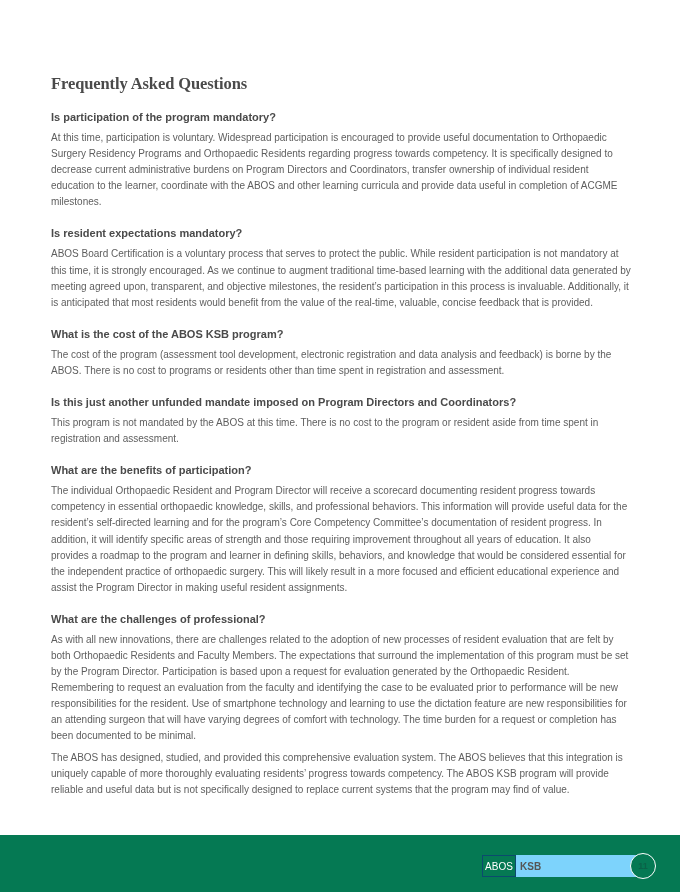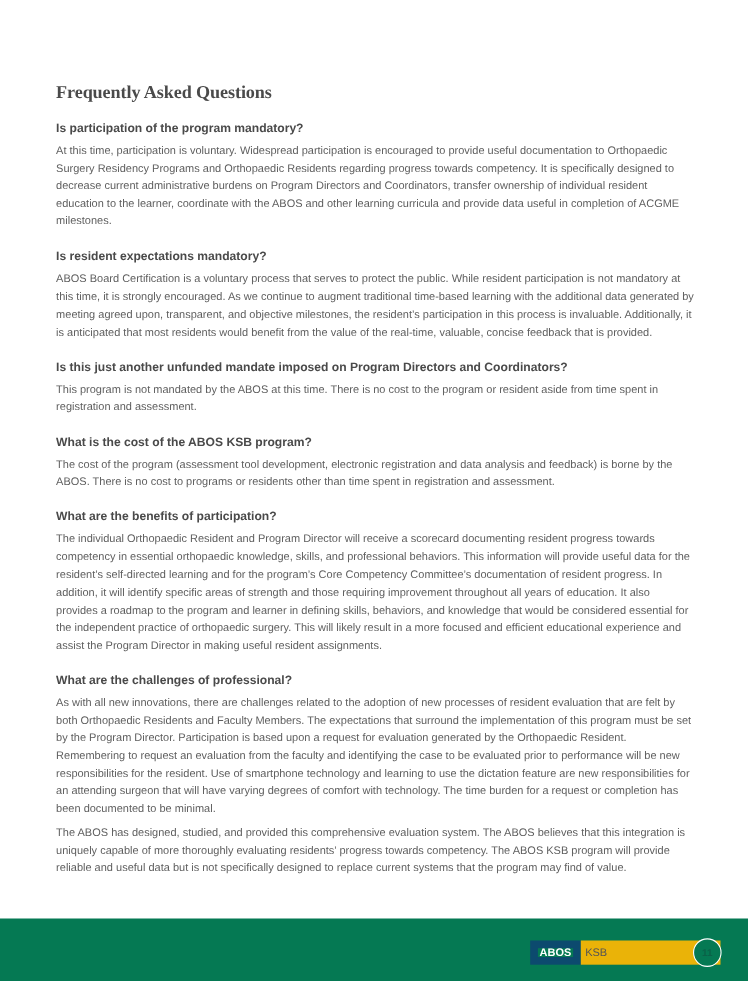--- a/index.html
+++ b/index.html
@@ -28,27 +28,27 @@
   }
   .footer {
     position: absolute; left: 0; top: 835px; width: 680px; height: 57px;
     background: #057953;
   }
   .brand {
     position: absolute; left: 482px; top: 855px; height: 22px;
     display: flex; align-items: stretch;
   }
   .brand-abos {
-    border: 7px solid #0c4a6e; color: #ffffff; font-weight: bold;
+    border: 1px solid #0c4a6e; color: #ffffff; font-weight: normal;
     font-size: 10px; padding: 0 16px; display: flex; align-items: center;
     box-sizing: border-box; width: 31px; justify-content: center;
   }
   .brand-ksb {
-    background: #eab308; color: #555; font-size: 10px; width: 127px;
-    display: flex; align-items: center; padding-left: 4px; box-sizing: border-box;
+    background: #7dd3fc; color: #555; font-size: 10px; width: 127px;
+    display: flex; align-items: center; padding-left: 4px; box-sizing: border-box; font-weight: bold;
   }
   .page-circle {
     position: absolute; left: 630px; top: 853px; width: 24px; height: 24px;
     border: 1.5px solid #ffffff; border-radius: 50%; background: #057953;
     color: #0a6248; font-size: 9px; font-weight: bold;
     display: flex; align-items: center; justify-content: center;
   }
 </style>
 </head>
 <body>
@@ -58,26 +58,26 @@
 
   <div class="faq-item">
     <p class="faq-q">Is participation of the program mandatory?</p>
     <p class="faq-a">At this time, participation is voluntary. Widespread participation is encouraged to provide useful documentation to Orthopaedic Surgery Residency Programs and Orthopaedic Residents regarding progress towards competency. It is specifically designed to decrease current administrative burdens on Program Directors and Coordinators, transfer ownership of individual resident education to the learner, coordinate with the ABOS and other learning curricula and provide data useful in completion of ACGME milestones.</p>
   </div>
   <div class="faq-item">
     <p class="faq-q">Is resident expectations mandatory?</p>
     <p class="faq-a">ABOS Board Certification is a voluntary process that serves to protect the public. While resident participation is not mandatory at this time, it is strongly encouraged. As we continue to augment traditional time-based learning with the additional data generated by meeting agreed upon, transparent, and objective milestones, the resident’s participation in this process is invaluable. Additionally, it is anticipated that most residents would benefit from the value of the real-time, valuable, concise feedback that is provided.</p>
   </div>
   <div class="faq-item">
+    <p class="faq-q">What is the cost of the ABOS KSB program?</p>
+    <p class="faq-a">The cost of the program (assessment tool development, electronic registration and data analysis and feedback) is borne by the ABOS. There is no cost to programs or residents other than time spent in registration and assessment.</p>
+  </div>
+  <div class="faq-item">
     <p class="faq-q">Is this just another unfunded mandate imposed on Program Directors and Coordinators?</p>
     <p class="faq-a">This program is not mandated by the ABOS at this time. There is no cost to the program or resident aside from time spent in registration and assessment.</p>
-  </div>
-  <div class="faq-item">
-    <p class="faq-q">What is the cost of the ABOS KSB program?</p>
-    <p class="faq-a">The cost of the program (assessment tool development, electronic registration and data analysis and feedback) is borne by the ABOS. There is no cost to programs or residents other than time spent in registration and assessment.</p>
   </div>
   <div class="faq-item">
     <p class="faq-q">What are the benefits of participation?</p>
     <p class="faq-a">The individual Orthopaedic Resident and Program Director will receive a scorecard documenting resident progress towards competency in essential orthopaedic knowledge, skills, and professional behaviors. This information will provide useful data for the resident’s self-directed learning and for the program’s Core Competency Committee’s documentation of resident progress. In addition, it will identify specific areas of strength and those requiring improvement throughout all years of education. It also provides a roadmap to the program and learner in defining skills, behaviors, and knowledge that would be considered essential for the independent practice of orthopaedic surgery. This will likely result in a more focused and efficient educational experience and assist the Program Director in making useful resident assignments.</p>
   </div>
   <div class="faq-item">
     <p class="faq-q">What are the challenges of professional?</p>
     <p class="faq-a">As with all new innovations, there are challenges related to the adoption of new processes of resident evaluation that are felt by both Orthopaedic Residents and Faculty Members. The expectations that surround the implementation of this program must be set by the Program Director. Participation is based upon a request for evaluation generated by the Orthopaedic Resident. Remembering to request an evaluation from the faculty and identifying the case to be evaluated prior to performance will be new responsibilities for the resident. Use of smartphone technology and learning to use the dictation feature are new responsibilities for an attending surgeon that will have varying degrees of comfort with technology. The time burden for a request or completion has been documented to be minimal.</p>
   </div>
   <div class="faq-item">

